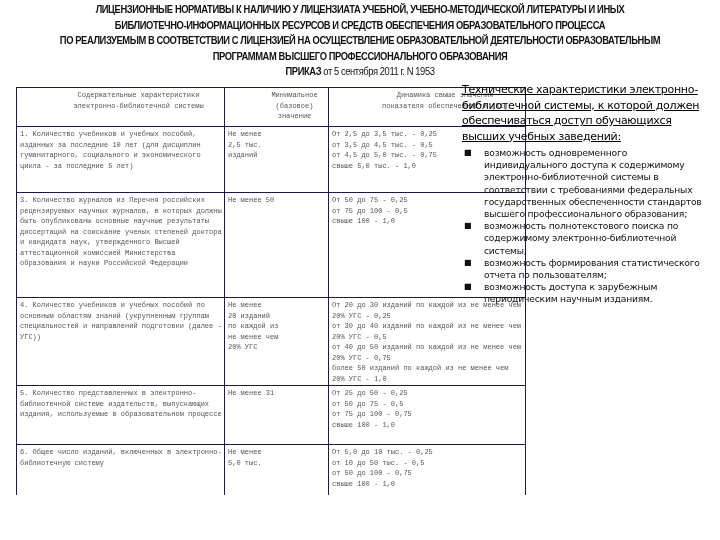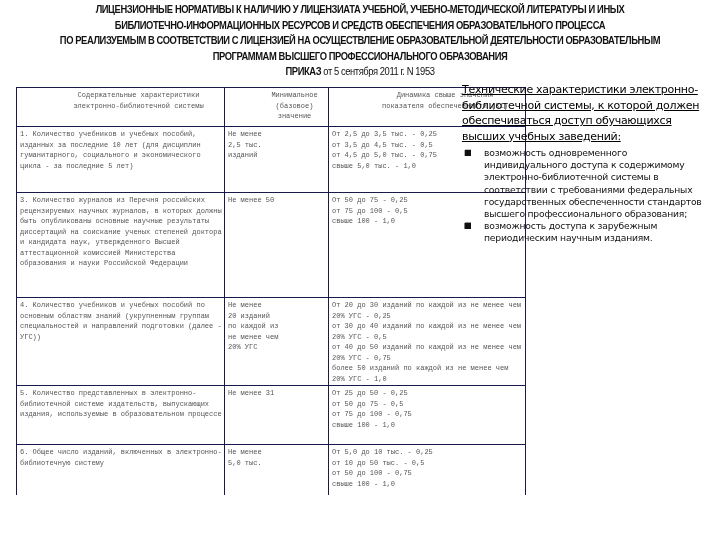--- a/index.html
+++ b/index.html
@@ -89,18 +89,18 @@
 свыше 100 - 1,0</td>
   </tr>
 </tbody>
   </table>
 
 <div class="right">
   <h2>Технические характеристики электронно-библиотечной системы, к которой должен обеспечиваться доступ обучающихся высших учебных заведений:</h2>
   <ul>
     <li><span class="bullet">■</span></li>
     <li><span class="bullet">■</span><span>возможность одновременного индивидуального доступа к содержимому электронно-библиотечной системы в соответствии с требованиями федеральных государственных обеспеченности стандартов высшего профессионального образования;</span></li>
-    <li><span class="bullet">■</span></li>
-    <li><span class="bullet">■</span></li>
+    <li><span class="bullet">■</span><span>возможность полнотекстового поиска по содержимому электронно-библиотечной системы;</span></li>
+    <li><span class="bullet">■</span><span>возможность формирования статистического отчета по пользователям;</span></li>
     <li><span class="bullet">■</span></li>
     <li><span class="bullet">■</span><span>возможность доступа к зарубежным периодическим научным изданиям.</span></li>
   </ul>
 </div>
 
 </body></html>

